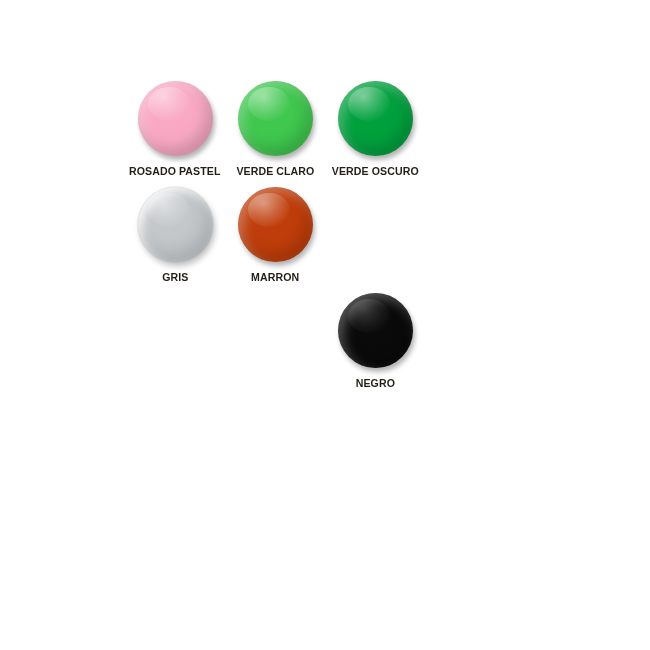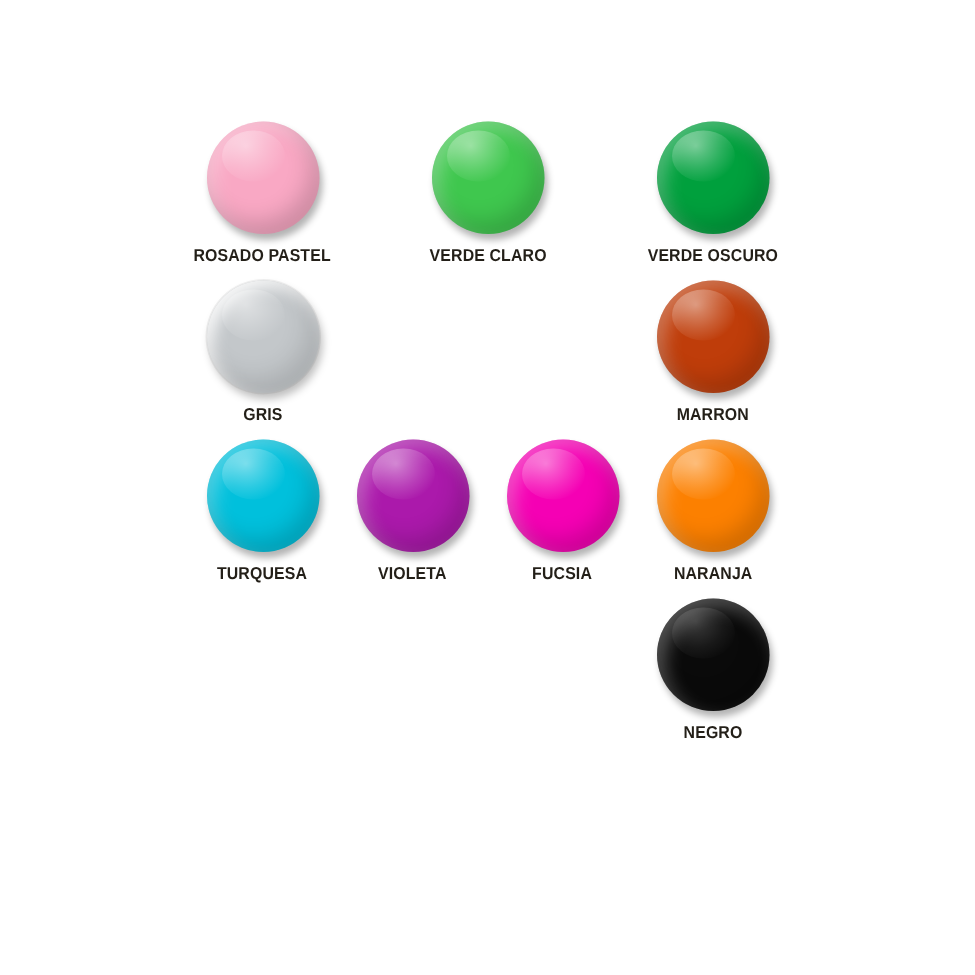--- a/index.html
+++ b/index.html
@@ -24,27 +24,27 @@
 
   .swatch-grid {
     position: absolute;
     left: 125px;
     top: 78px;
     width: 400px;
   }
 
   .swatch-row {
     display: flex;
-    justify-content: space-between;
+    justify-content: flex-start;
     align-items: flex-start;
     height: 106px;
   }
 
   .swatch-row.row-single {
-    justify-content: flex-end;
+    justify-content: center;
     padding-left: 100px;
   }
 
   .swatch-cell {
     width: 100px;
     display: flex;
     flex-direction: column;
     align-items: center;
   }
 
@@ -145,46 +145,20 @@
           </div>
           <div class="swatch-label">GRIS</div>
         </div>
         <div class="swatch-cell">
           <div class="swatch-disc-wrap">
             <div class="swatch-disc" style="background: rgb(191, 61, 10);"></div>
           </div>
           <div class="swatch-label">MARRON</div>
         </div>
       </div>
-      <div class="swatch-row">
-        <div class="swatch-cell">
-          <div class="swatch-disc-wrap">
-            <div class="swatch-disc" style="background: rgb(0, 192, 220);"></div>
-          </div>
-          <div class="swatch-label">TURQUESA</div>
-        </div>
-        <div class="swatch-cell">
-          <div class="swatch-disc-wrap">
-            <div class="swatch-disc" style="background: rgb(171, 25, 171);"></div>
-          </div>
-          <div class="swatch-label">VIOLETA</div>
-        </div>
-        <div class="swatch-cell">
-          <div class="swatch-disc-wrap">
-            <div class="swatch-disc" style="background: rgb(245, 0, 180);"></div>
-          </div>
-          <div class="swatch-label">FUCSIA</div>
-        </div>
-        <div class="swatch-cell">
-          <div class="swatch-disc-wrap">
-            <div class="swatch-disc" style="background: rgb(252, 128, 0);"></div>
-          </div>
-          <div class="swatch-label">NARANJA</div>
-        </div>
-      </div>
       <div class="swatch-row row-single">
         <div class="swatch-cell">
           <div class="swatch-disc-wrap">
             <div class="swatch-disc is-dark" style="background: rgb(10, 10, 10);"></div>
           </div>
           <div class="swatch-label">NEGRO</div>
         </div>
       </div>
     </div>
 </div>

